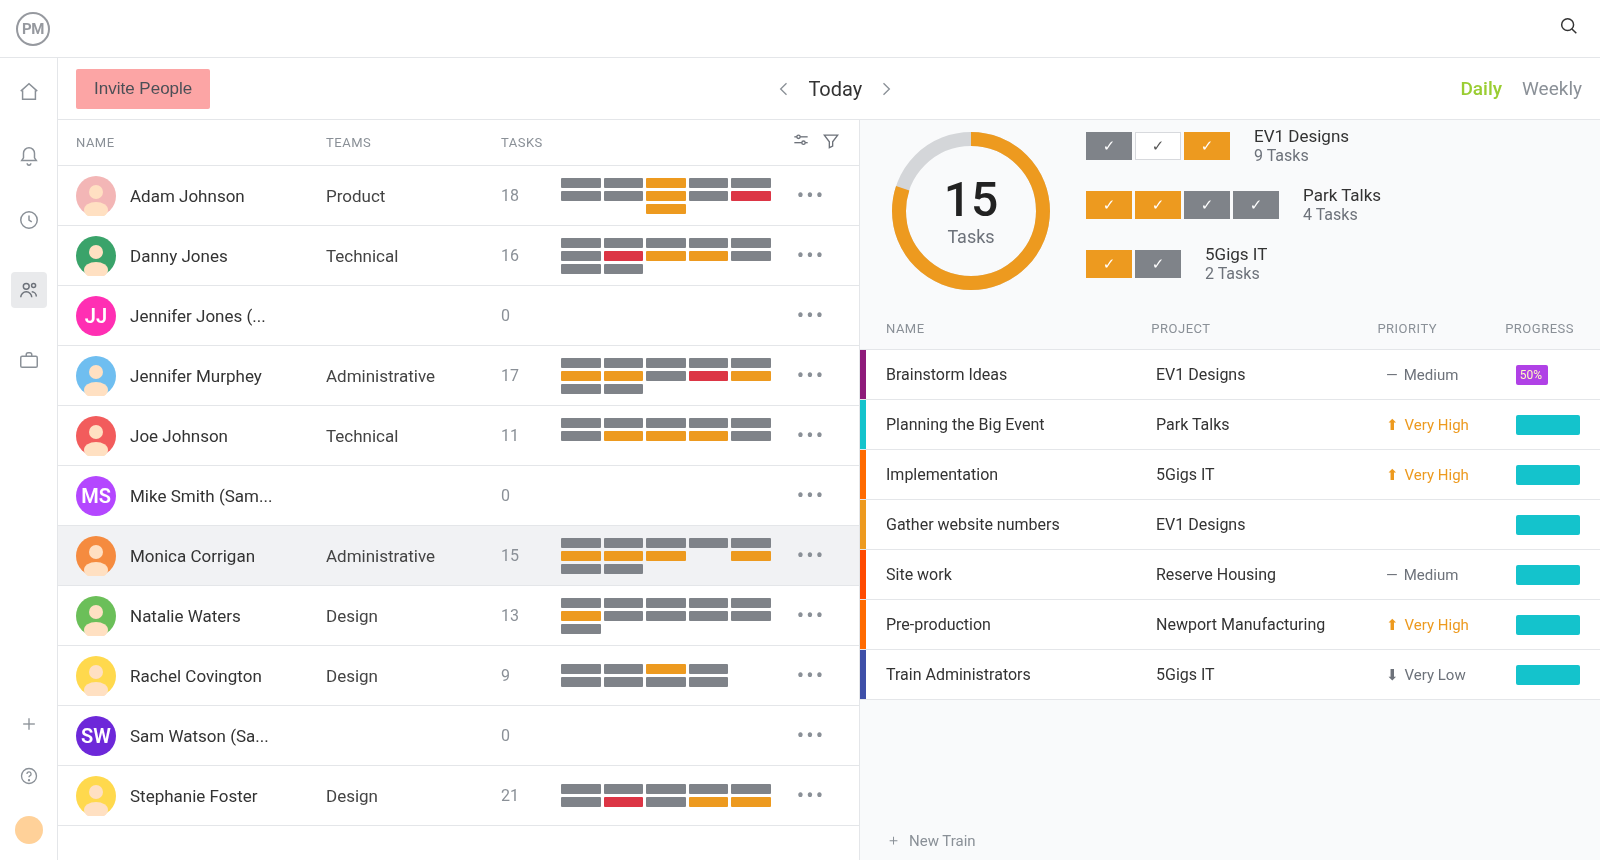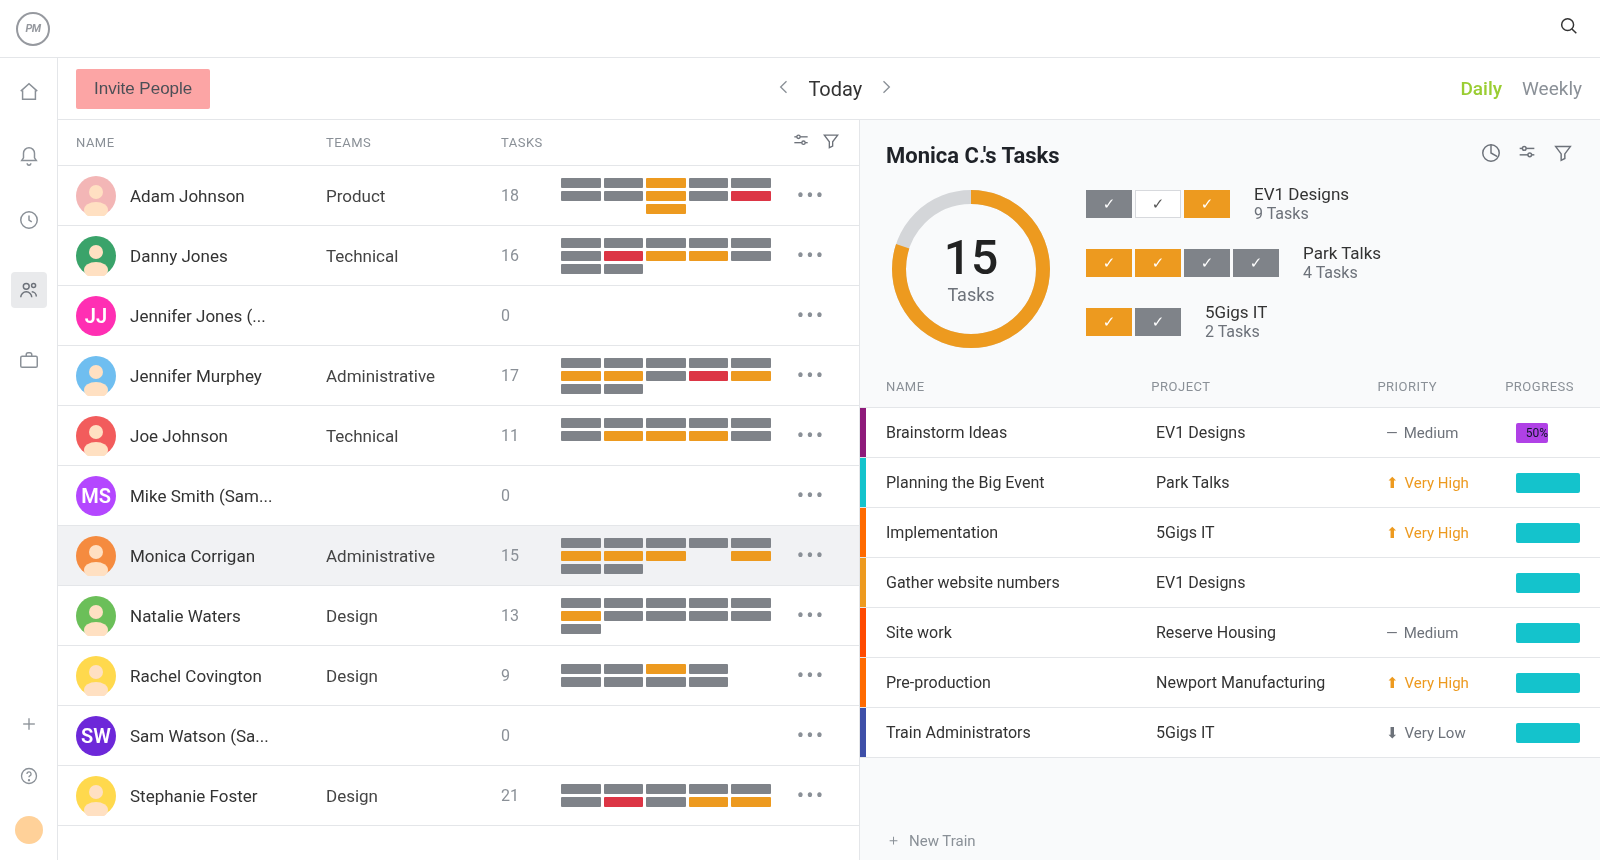--- a/index.html
+++ b/index.html
@@ -25,23 +25,22 @@
     width:1600px;height:860px;overflow:hidden;
   }
   
   .topbar{
     height:58px;border-bottom:1px solid var(--border);
     display:flex;align-items:center;padding:0 20px 0 10px;
   }
   .logo-circle{
     width:34px;height:34px;border:2px solid var(--lightgrey);border-radius:50%;
     display:flex;align-items:center;justify-content:center;
-    font-size:11px;font-weight:700;color:var(--lightgrey);letter-spacing:-0.5px;
+    font-size:15px;font-weight:700;color:var(--lightgrey);letter-spacing:-0.5px;
     margin-left:6px;
-    font-style:italic;
   }
   .topbar .spacer{flex:1;}
   .search-ic{color:#333;cursor:pointer;font-size:20px;}
   
   .layout{display:flex;height:calc(100% - 58px);}
   .rail{
     width:58px;border-right:1px solid var(--border);
     display:flex;flex-direction:column;align-items:center;padding-top:22px;gap:40px;
   }
   .rail .ic{width:24px;height:24px;display:flex;align-items:center;justify-content:center;color:var(--grey2);cursor:pointer;}
@@ -51,21 +50,21 @@
   
   .main{flex:1;display:flex;flex-direction:column;min-width:0;}
   .toolbar{
     height:62px;border-bottom:1px solid var(--border);
     display:flex;align-items:center;padding:0 18px;
   }
   .invite-btn{
     background:#fca5a5;border:none;padding:10px 18px;font-size:17px;color:#4b4f56;
     cursor:pointer;border-radius:2px;
   }
-  .toolbar .center{flex:1;display:flex;align-items:flex-start;justify-content:center;gap:14px;font-size:20px;color:#333;}
+  .toolbar .center{flex:1;display:flex;align-items:center;justify-content:center;gap:14px;font-size:20px;color:#333;}
   .chev{color:var(--grey2);cursor:pointer;display:inline-flex;}
   .view-tabs{display:flex;gap:20px;font-size:19px;}
   .view-tabs .vt{cursor:pointer;color:var(--grey2);}
   .view-tabs .vt.active{color:var(--green);font-weight:500;}
   
   .split{flex:1;display:flex;min-height:0;}
   .left{flex:1;min-width:0;display:flex;flex-direction:column;border-right:1px solid var(--border);}
   .right{width:740px;background:var(--detail-bg);display:flex;flex-direction:column;overflow:hidden;}
   
   .thead{
@@ -134,21 +133,21 @@
     padding-left:0;padding-right:20px;position:relative;background:#fff;
   }
   .trow .stripe{width:6px;align-self:stretch;margin-right:20px;}
   .trow .tname{width:270px;font-size:16px;color:#333;}
   .trow .tproj{width:230px;font-size:16px;color:#333;}
   .trow .tprio{width:130px;font-size:15px;display:flex;align-items:center;gap:6px;}
   .prio-vh{color:var(--orange);}
   .prio-med{color:var(--grey);}
   .prio-vl{color:var(--grey);}
   .trow .tprog{flex:1;position:relative;height:20px;}
-  .pbar{height:20px;border-radius:2px;display:flex;align-items:center;justify-content:flex-end;color:#0f172a;font-size:12px;}
+  .pbar{height:20px;border-radius:2px;display:flex;align-items:center;justify-content:flex-end;padding-right:6px;color:#fef9c3;font-size:12px;}
   .newtask{padding:10px 26px;color:var(--grey2);font-size:15px;display:flex;align-items:center;gap:8px;cursor:pointer;}
   
   svg.ic-s{width:20px;height:20px;stroke:currentColor;fill:none;stroke-width:1.6;}
   svg.ic-m{width:22px;height:22px;stroke:currentColor;fill:none;stroke-width:1.6;}
 </style>
 </head>
 <body>
 
 <div class="topbar">
   <div class="logo-circle">PM</div>
@@ -545,38 +544,20 @@
                   <div class="bar o"></div>
                   <div class="bar o"></div>
                 </div>
               </div>
               <div class="more">•••</div>
             </div>
           </div>
       </div>
 
       <div class="right">
-        <div class="rhead">
-          <h2>Monica C.'s Tasks</h2>
-          <div class="tools">
-            <span><svg class="ic-m" viewBox="0 0 24 24">
-                  <circle cx="12" cy="12" r="9"></circle>
-                  <path d="M12 3v9l7 4"></path>
-                </svg></span>
-            <span><svg class="ic-m" viewBox="0 0 24 24">
-                  <line x1="4" y1="7" x2="20" y2="7"></line>
-                  <circle cx="9" cy="7" r="2" fill="#fff"></circle>
-                  <line x1="4" y1="14" x2="20" y2="14"></line>
-                  <circle cx="15" cy="14" r="2" fill="#fff"></circle>
-                </svg></span>
-            <span><svg class="ic-m" viewBox="0 0 24 24">
-                  <path d="M4 5h16l-6 8v5l-4 2v-7Z"></path>
-                </svg></span>
-          </div>
-        </div>
 
         <div class="summary">
           <div class="donut-wrap">
             <svg width="170" height="170" viewBox="0 0 170 170">
               <circle cx="85" cy="85" r="72" stroke="#d4d6d9" stroke-width="14" fill="none"></circle>
               <circle id="donut-arc" cx="85" cy="85" r="72" stroke="#ed9a1f" stroke-width="14" fill="none" stroke-linecap="butt" stroke-dasharray="452.3893421169302" stroke-dashoffset="90.47786842338603"></circle>
             </svg>
             <div class="donut-center">
               <div class="big">15</div>
               <div class="lbl">Tasks</div>

